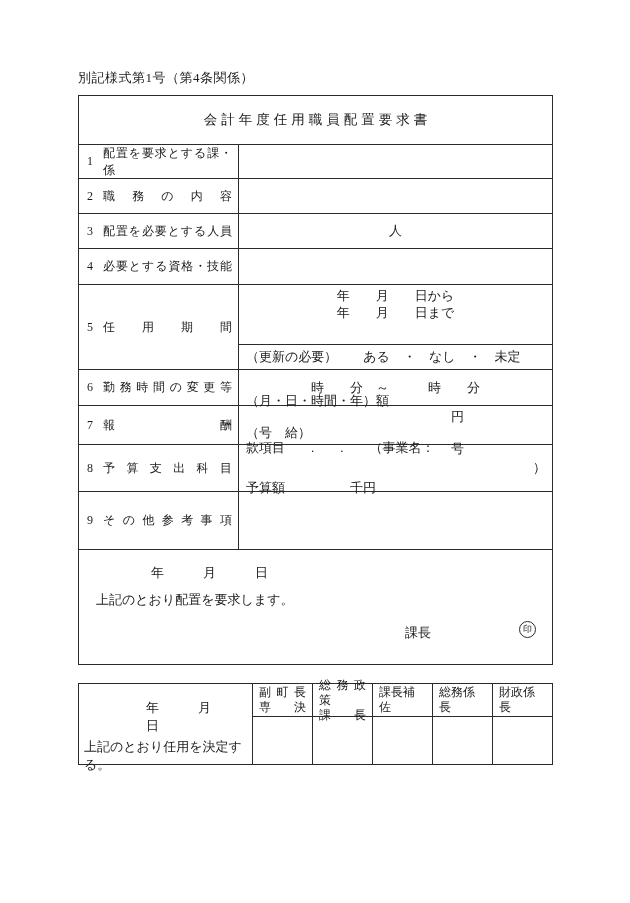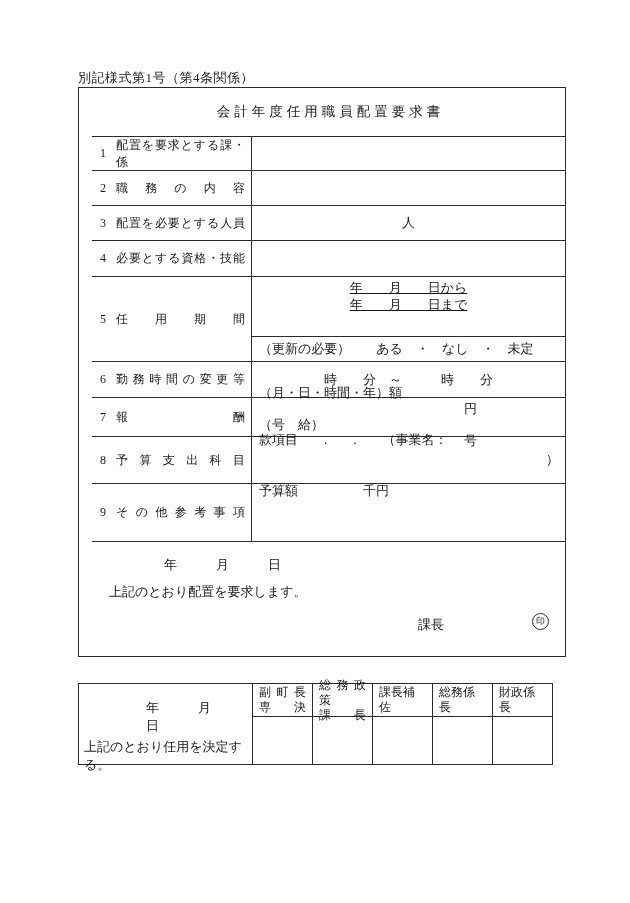--- a/index.html
+++ b/index.html
@@ -7,22 +7,22 @@
     width:630px;height:903px;
     font-family:"Liberation Serif","DejaVu Serif",serif;
     color:#1b1b1b;
   }
   .page{position:relative;width:630px;height:799px;background:#ffffff;overflow:hidden;}
 
   .caption{position:absolute;left:78px;top:69px;font-size:13px;letter-spacing:0.5px;}
 
   
   .main-table{
-    position:absolute;left:78px;top:87px;width:473px;
-    border:1px solid #2b2b2b;background:#ffffff;padding-left:13px;
+    position:absolute;left:78px;top:95px;width:473px;
+    border:1px solid #2b2b2b;background:#ffffff;
   }
   .title-row{
     height:48px;display:flex;align-items:center;justify-content:center;
     font-size:13.5px;letter-spacing:4px;text-indent:4px;
   }
   .row{display:flex;border-top:1px solid #2b2b2b;box-sizing:border-box;}
   .r1{height:34px}.r2{height:35px}.r3{height:35px}.r4{height:36px}
   .r5{height:85px}.r6{height:36px}.r7{height:39px}.r8{height:47px}.r9{height:58px}
 
   .lcell{
@@ -33,28 +33,28 @@
   }
   .num{width:16px;flex:none;}
   .ltext{flex:1;text-align:justify;text-align-last:justify;}
 
   .vcell{flex:1;min-width:0;font-size:13px;}
   .vcenter{display:flex;align-items:center;justify-content:center;}
 
   
   .r5 .vcell{display:flex;flex-direction:column;}
   .p-top{height:51px;display:flex;flex-direction:column;justify-content:center;
-         text-align:center;line-height:17px;text-decoration:underline;}
+         text-align:center;line-height:17px;}
   .p-bottom{height:33px;border-top:1px solid #2b2b2b;box-sizing:border-box;
             display:flex;align-items:center;padding-left:7px;margin-top:20px;}
 
   
   .vlines{display:flex;flex-direction:column;justify-content:center;}
   .uline{display:flex;padding-left:7px;line-height:16px;flex-direction:column;}
-  .r8 .uline{line-height:20px;margin-top:11px;}
+  .r8 .uline{line-height:20px;}
   .unit-r7{margin-left:auto;margin-right:88px;}
   .unit-r8{margin-left:auto;margin-right:6px;}
 
   
   .footer{height:115px;border-top:1px solid #2b2b2b;box-sizing:border-box;
           position:relative;font-size:13px;}
   .f-date{position:absolute;left:72px;top:14px;}
   .f-req{position:absolute;left:17px;top:41px;}
   .f-title{position:absolute;left:326px;top:74px;}
   .f-seal{

